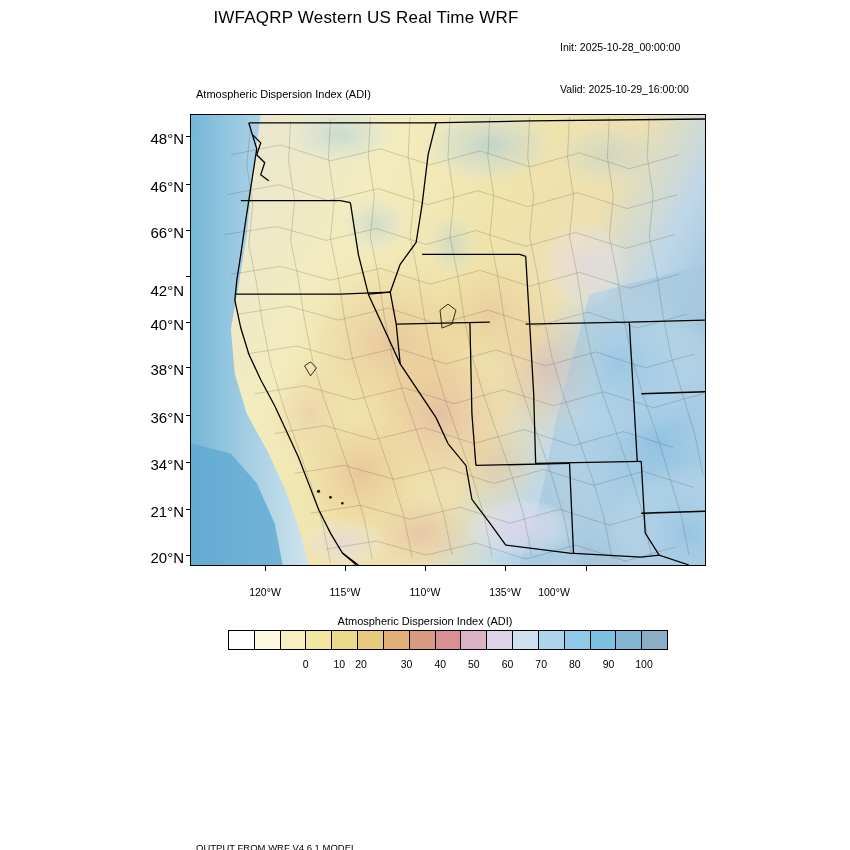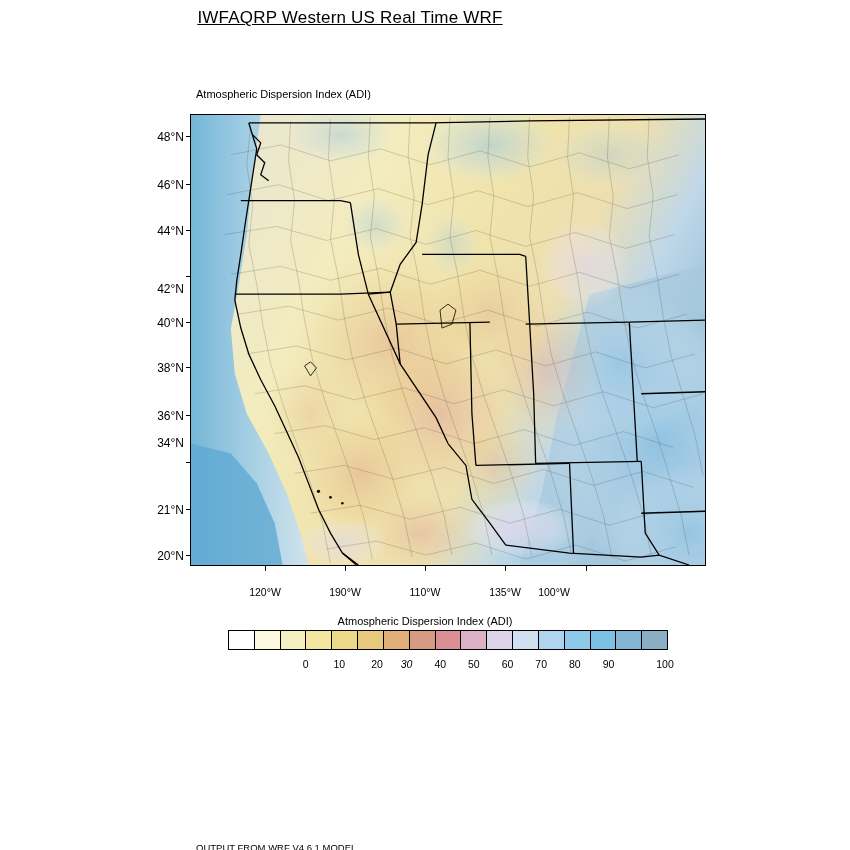--- a/index.html
+++ b/index.html
@@ -16,27 +16,26 @@
     overflow: hidden;
   }
   .page {
     position: absolute;
     inset: 0;
   }
 
   
   #main-title {
     position: absolute;
-    left: 0;
+    left: 16px;
     top: 8px;
     width: 700px;
     text-align: center;
     font-size: 17px;
     letter-spacing: 0.2px;
-    text-decoration: underline;
   }
   #run-info {
     position: absolute;
     left: 560px;
     top: 12px;
     font-size: 10.5px;
     line-height: 14px;
     white-space: pre;
   }
   #run-info div { white-space: pre; }
@@ -64,21 +63,21 @@
   #map-canvas {
     position: absolute;
     inset: 0;
     width: 100%;
     height: 100%;
   }
   .axis-lat {
     position: absolute;
     width: 44px;
     text-align: right;
-    font-size: 12px;
+    font-size: 15px;
     left: 140px;
   }
   .axis-lon {
     position: absolute;
     width: 60px;
     text-align: center;
     font-size: 10.5px;
     top: 586px;
   }
   .tick-lat {
@@ -146,20 +145,24 @@
   }
   #footer div { white-space: pre; }
 </style>
 </head>
 <body>
 
 <div class="page">
 
   <div id="main-title">IWFAQRP Western US Real Time WRF</div>
 
+  <div id="run-info">
+    <div>Init: 2025-10-28_00:00:00</div>
+    <div>Valid: 2025-10-29_16:00:00</div>
+  </div>
 
   <div id="plot-title">Atmospheric Dispersion Index   (ADI)</div>
 
   <div id="map-frame">
     <svg id="map-canvas" viewBox="0 0 516 452" preserveAspectRatio="none">
       <defs>
 
         <linearGradient id="bgGrad" x1="0" y1="0" x2="1" y2="0.45">
           <stop offset="0%" stop-color="#cfe3f0"></stop>
           <stop offset="12%" stop-color="#eae7cf"></stop>
@@ -308,40 +311,40 @@
         <circle cx="140" cy="384" r="1.4"></circle>
         <circle cx="152" cy="390" r="1.2"></circle>
       </g>
     </svg>
   </div>
 
   <div class="axis-lat" style="top:130px">48°N</div>
   <div class="tick-lat" style="top:136px"></div>
   <div class="axis-lat" style="top:178px">46°N</div>
   <div class="tick-lat" style="top:184px"></div>
-  <div class="axis-lat" style="top:224px">44°N</div>
+  <div class="axis-lat" style="top:224px">66°N</div>
   <div class="tick-lat" style="top:230px"></div>
   <div class="axis-lat" style="top:282px">42°N</div>
   <div class="tick-lat" style="top:276px"></div>
   <div class="axis-lat" style="top:316px">40°N</div>
   <div class="tick-lat" style="top:322px"></div>
   <div class="axis-lat" style="top:361px">38°N</div>
   <div class="tick-lat" style="top:367px"></div>
   <div class="axis-lat" style="top:409px">36°N</div>
   <div class="tick-lat" style="top:415px"></div>
-  <div class="axis-lat" style="top:436px">34°N</div>
+  <div class="axis-lat" style="top:456px">34°N</div>
   <div class="tick-lat" style="top:462px"></div>
   <div class="axis-lat" style="top:503px">21°N</div>
   <div class="tick-lat" style="top:509px"></div>
   <div class="axis-lat" style="top:549px">20°N</div>
   <div class="tick-lat" style="top:555px"></div>
 
   <div class="axis-lon" style="left:235px">120°W</div>
   <div class="tick-lon" style="left:265px"></div>
-  <div class="axis-lon" style="left:315px">190°W</div>
+  <div class="axis-lon" style="left:315px">115°W</div>
   <div class="tick-lon" style="left:345px"></div>
   <div class="axis-lon" style="left:395px">110°W</div>
   <div class="tick-lon" style="left:425px"></div>
   <div class="axis-lon" style="left:475px">135°W</div>
   <div class="tick-lon" style="left:505px"></div>
   <div class="axis-lon" style="left:524px">100°W</div>
   <div class="tick-lon" style="left:586px"></div>
 
   <div id="cbar-title">Atmospheric Dispersion Index  (ADI)</div>
   <div id="cbar">
@@ -359,29 +362,29 @@
       <div class="swatch" style="background: rgb(207, 224, 240);"></div>
       <div class="swatch" style="background: rgb(174, 212, 238);"></div>
       <div class="swatch" style="background: rgb(142, 201, 234);"></div>
       <div class="swatch" style="background: rgb(124, 192, 226);"></div>
       <div class="swatch" style="background: rgb(132, 182, 212);"></div>
       <div class="swatch" style="background: rgb(138, 175, 196);"></div>
     </div>
   <div id="cbar-labels">
       <span style="left: 77.6471px;">0</span>
       <span style="left: 111.294px;">10</span>
-      <span style="left: 149px; text-align: center;">20</span>
-      <span style="left: 178.588px; font-style: italic;">30</span>
+      <span style="left: 133px; text-align: center;">20</span>
+      <span style="left: 178.588px;">30</span>
       <span style="left: 212.235px; text-align: center;">40</span>
       <span style="left: 245.882px;">50</span>
       <span style="left: 279.529px;">60</span>
       <span style="left: 313.176px;">70</span>
       <span style="left: 346.824px;">80</span>
       <span style="left: 380.471px;">90</span>
-      <span style="left: 437px;">100</span>
+      <span style="left: 416px;">100</span>
     </div>
 
   <div id="footer">
     <div>OUTPUT FROM WRF V4.6.1 MODEL</div>
     
   </div>
 
 </div>
 
 </body></html>

